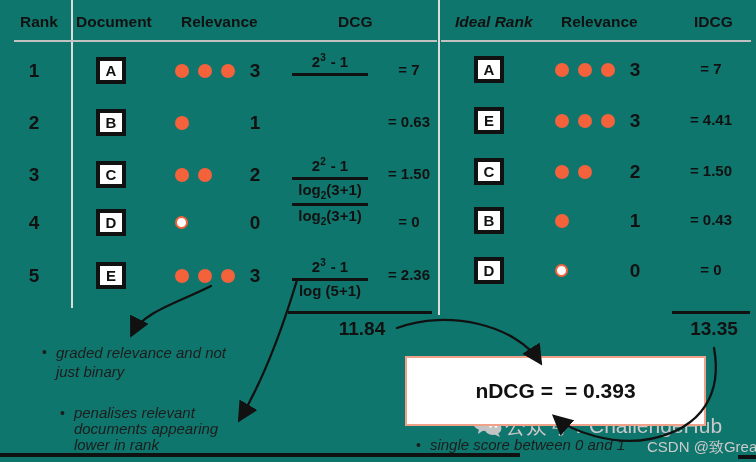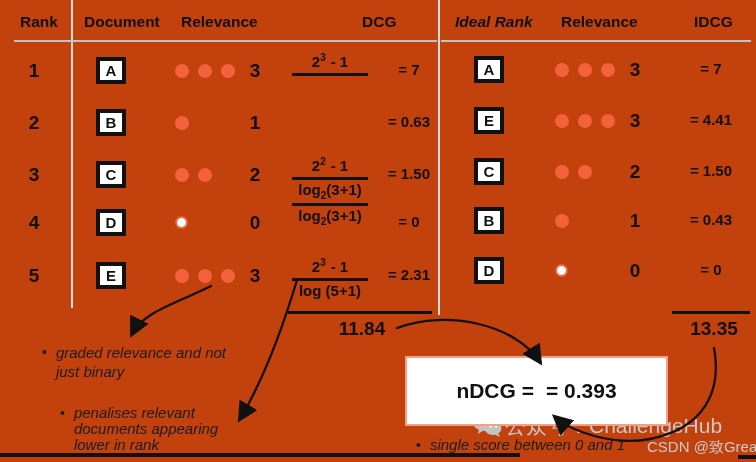--- a/index.html
+++ b/index.html
@@ -1,32 +1,32 @@
 <!DOCTYPE html>
 <html><head>
 <meta charset="utf-8">
 <style>
   html,body{margin:0;padding:0;background:#fff;}
-  .canvas{position:relative;width:756px;height:462px;background:#c2410c;overflow:hidden;
+  .canvas{position:relative;width:756px;height:462px;background:#0f766e;overflow:hidden;
           font-family:"Liberation Sans",sans-serif;color:#111;}
   
   .vline{position:absolute;width:2px;background:#dcdcdc;top:0;}
   .vline1{left:71px;height:308px;}
   .vline2{left:438px;height:315px;}
   .hline{position:absolute;height:2px;background:#c2c2c2;top:40px;}
   .hline-left{left:14px;width:423px;}
   .hline-right{left:441px;width:310px;}
   .sumline{position:absolute;height:3px;background:#111;top:311px;}
   .sumline-left{left:288px;width:144px;}
   .sumline-right{left:672px;width:78px;}
   .bottomline-a{position:absolute;left:0;top:453px;width:520px;height:4px;background:#111;}
   .bottomline-b{position:absolute;left:738px;top:455px;width:18px;height:4px;background:#111;}
   
   .hdr{position:absolute;top:13px;font-size:15.5px;font-weight:bold;white-space:nowrap;}
-  .h-rank{left:20px;} .h-doc{left:84px;} .h-rel{left:181px;} .h-dcg{left:362px;}
+  .h-rank{left:20px;} .h-doc{left:76px;} .h-rel{left:181px;} .h-dcg{left:338px;}
   .h-irank{left:455px;font-style:italic;} .h-rrel{left:561px;} .h-idcg{left:694px;}
   
   .row{position:absolute;left:0;width:756px;height:52px;}
   .lt1{top:45px;} .lt2{top:97px;} .lt3{top:149px;} .lt4{top:197px;} .lt5{top:250px;}
   .rt1{top:44px;} .rt2{top:95px;} .rt3{top:146px;} .rt4{top:195px;} .rt5{top:245px;}
   .c-rank{position:absolute;left:18px;top:15px;width:32px;text-align:center;font-size:19px;font-weight:bold;}
   .docbox{position:absolute;left:96px;top:12px;width:22px;height:19px;border:4px solid #111;background:#fff;
           display:flex;align-items:center;justify-content:center;font-weight:bold;font-size:15px;}
   .r-docbox{left:474px;}
   .c-dots{position:absolute;left:175px;top:19px;white-space:nowrap;}
@@ -40,21 +40,21 @@
   .frac .bar{display:block;height:3px;background:#111;margin:2px 4px 1px 4px;}
   .frac sup{font-size:10px;} .frac sub{font-size:10px;}
   .fminus{margin-left:5px;}
   .c-res{position:absolute;left:376px;top:16px;width:66px;text-align:center;font-weight:bold;font-size:15px;white-space:nowrap;}
   .r-res{left:678px;}
   
   .total{position:absolute;font-size:19px;font-weight:bold;text-align:center;}
   .total-left{left:330px;top:318px;width:64px;}
   .total-right{left:684px;top:318px;width:60px;}
   
-  .ndcg-box{position:absolute;left:405px;top:356px;width:263px;height:70px;border:2px solid #EFA18A;
+  .ndcg-box{position:absolute;left:405px;top:356px;width:301px;height:70px;border:2px solid #EFA18A;
             background:#fff;display:flex;align-items:center;justify-content:center;gap:12px;z-index:2;box-sizing:border-box;}
   .ndcg-label,.ndcg-res{font-size:21px;font-weight:bold;white-space:nowrap;}
   .ndcg-frac{text-align:center;font-size:19px;font-weight:bold;line-height:22px;}
   .ndcg-frac .bar{display:block;height:3px;background:#111;margin:0 2px;width:76px;}
   
   .note{position:absolute;font-style:italic;font-size:15px;color:#1c1c1c;display:flex;}
   .note .bullet{font-style:normal;margin-right:9px;font-size:14px;}
   .note1{left:42px;top:343px;width:204px;line-height:19px;}
   .note2{left:60px;top:405px;width:172px;line-height:16px;}
   .note3{left:416px;top:436px;white-space:nowrap;line-height:18px;}
@@ -135,21 +135,21 @@
   <div class="row lt5">
     <div class="c-rank">5</div>
     <div class="docbox">E</div>
     <div class="c-dots"><span class="dot"></span><span class="dot"></span><span class="dot"></span></div>
     <div class="c-rel">3</div>
     <div class="frac">
       <span class="fnum"><span>2</span><sup>3</sup><span class="fminus">- 1</span></span>
       <span class="bar"></span>
       <span class="fden"><span>log</span><sub></sub><span> (5+1)</span></span>
     </div>
-    <div class="c-res">= 2.31</div>
+    <div class="c-res">= 2.36</div>
   </div>
 
   <div class="row rt1">
     <div class="docbox r-docbox">A</div>
     <div class="c-dots r-dots"><span class="dot"></span><span class="dot"></span><span class="dot"></span></div>
     <div class="c-rel r-rel">3</div>
     <div class="c-res r-res">= 7</div>
   </div>
   <div class="row rt2">
     <div class="docbox r-docbox">E</div>

